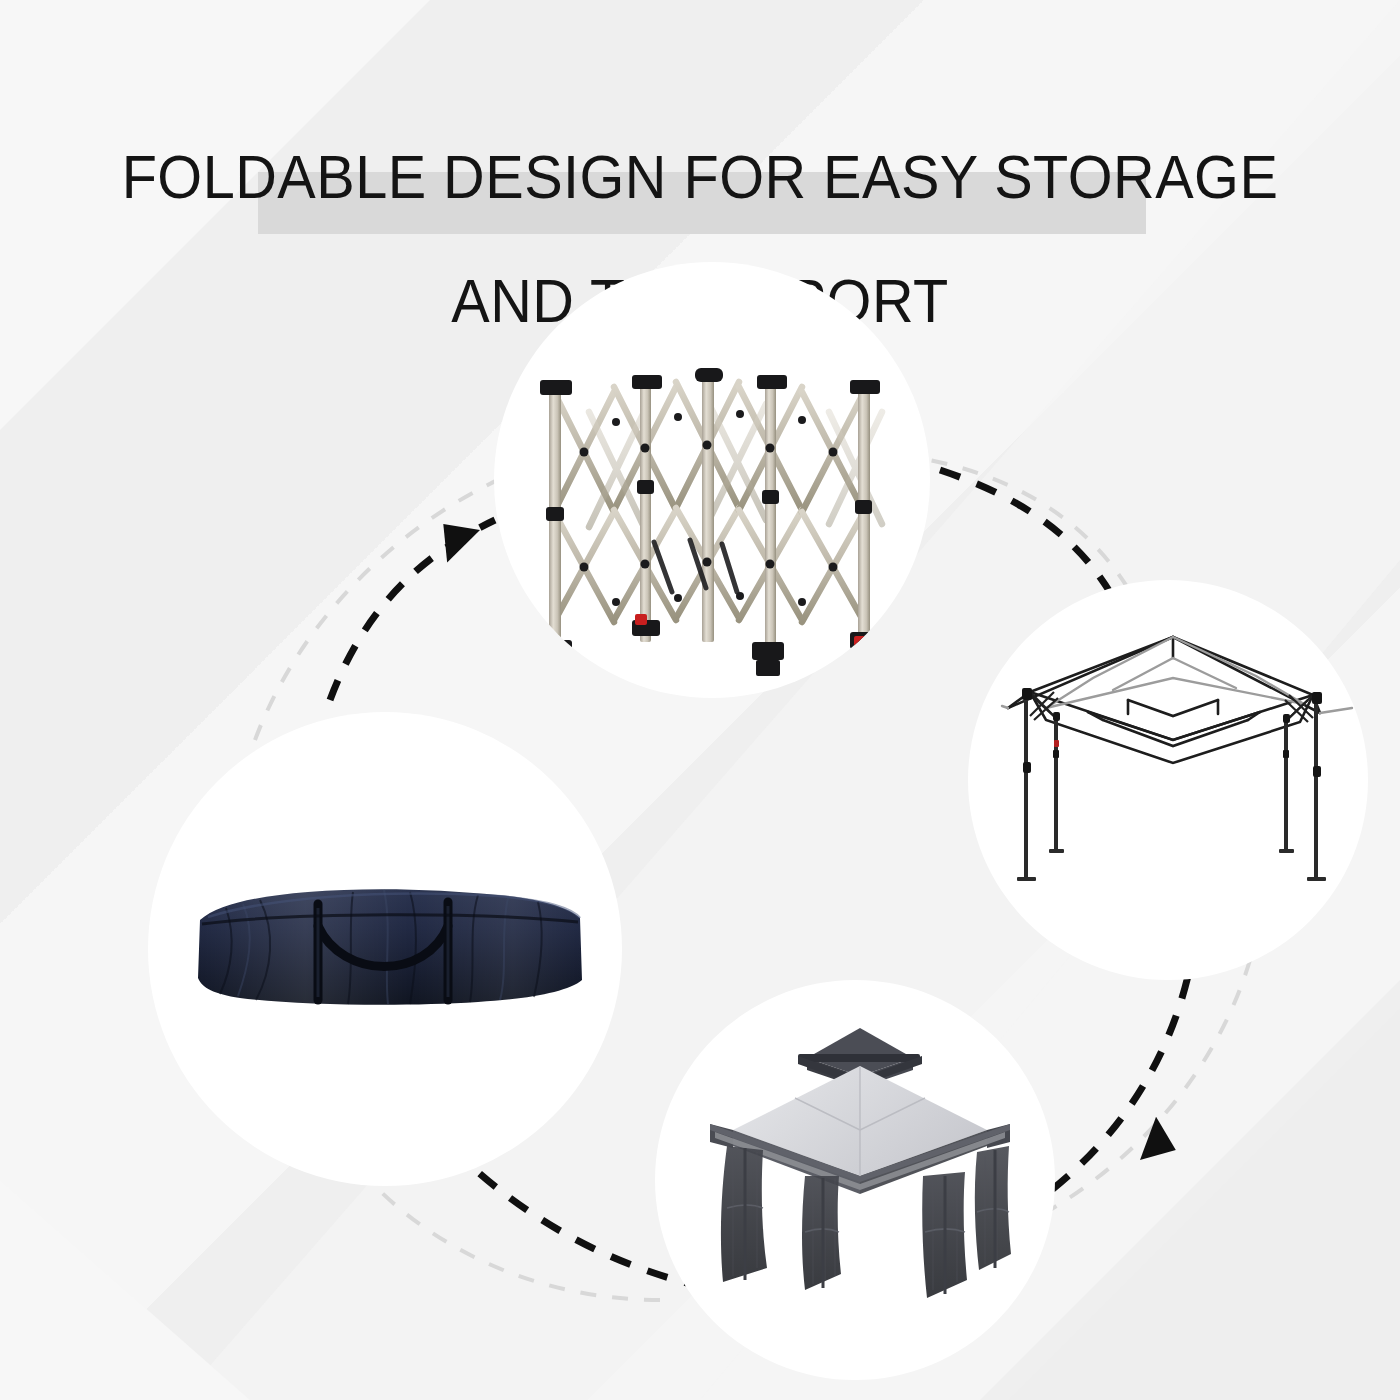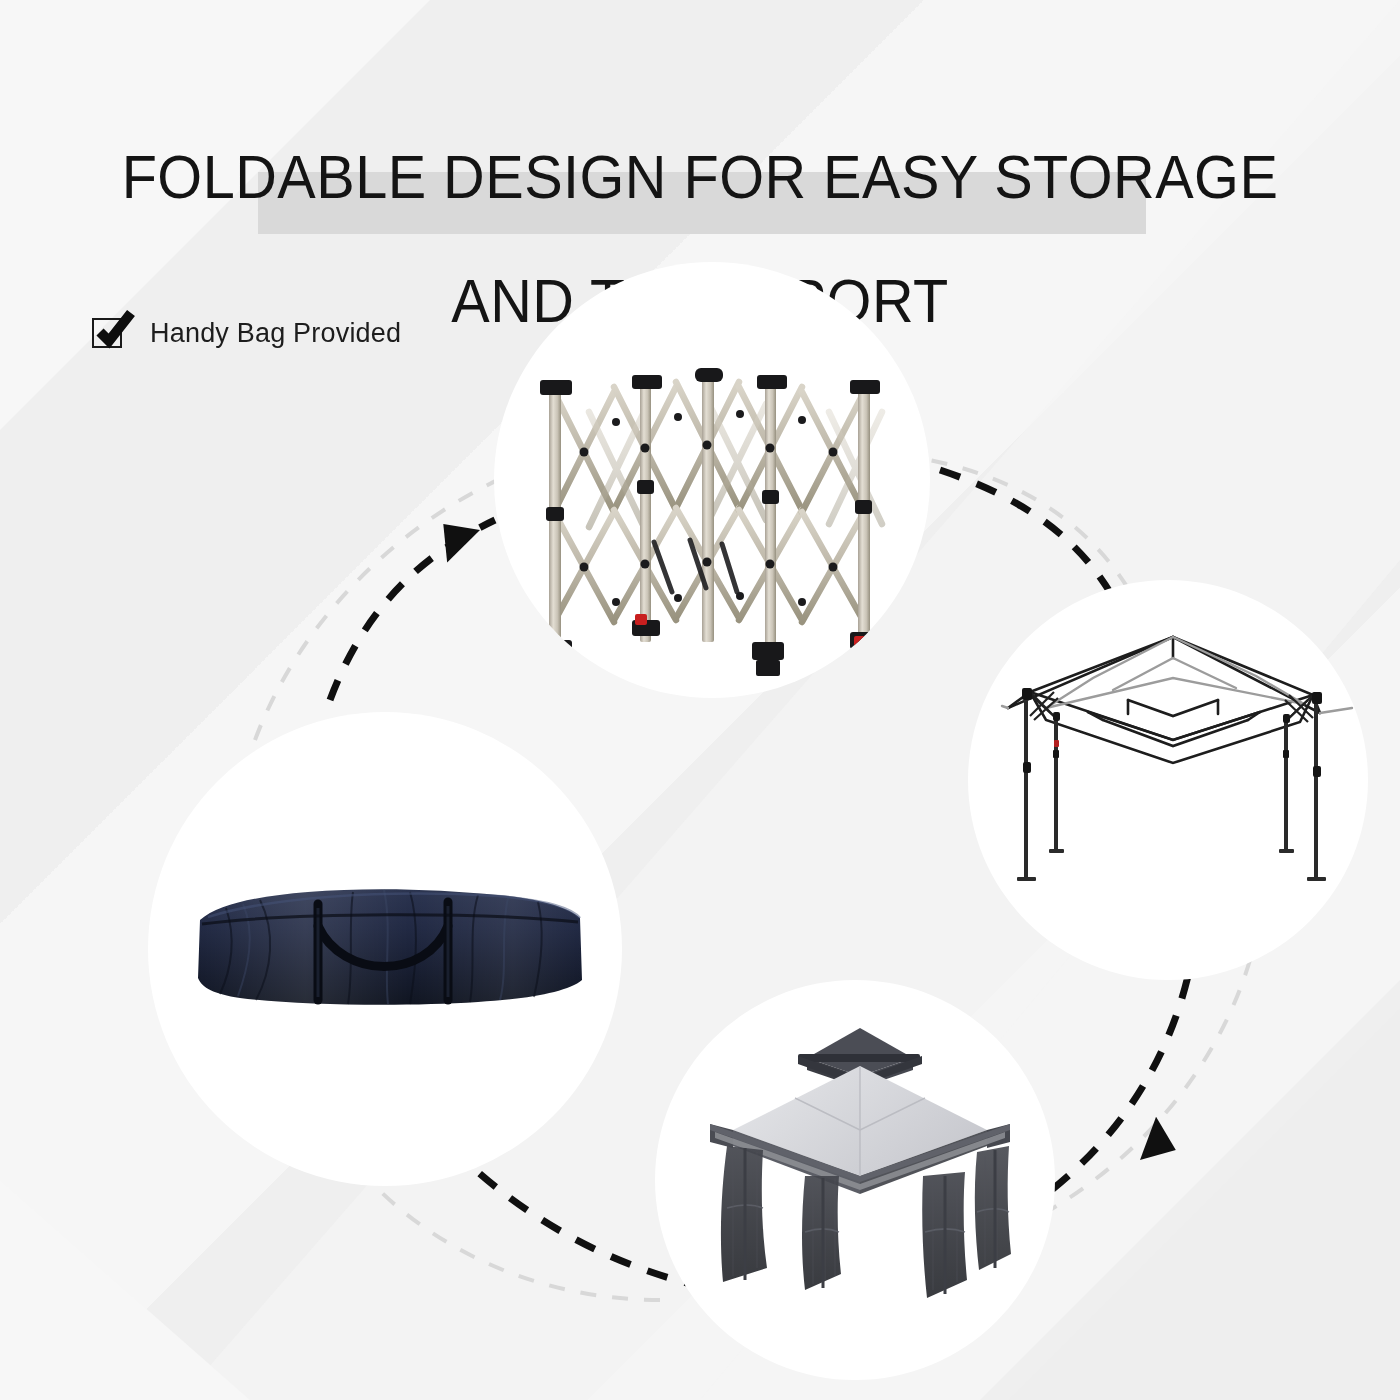--- a/index.html
+++ b/index.html
@@ -97,29 +97,20 @@
   </svg>
 
   <div class="title-band"></div>
   <div class="title">
     <span>FOLDABLE DESIGN FOR EASY STORAGE</span><br>
     <span>AND TRANSPORT</span>
   </div>
 
   <div class="checklist">
 
-    <div class="check-row">
-      <span class="cbox">
-        <span class="sq"></span>
-        <svg viewBox="0 0 46 46">
-            <path d="M9 24 L18 33 L40 5" fill="none" stroke="#0d0d0d" stroke-width="10" stroke-linecap="butt" stroke-linejoin="miter"></path>
-          </svg>
-      </span>
-      <span class="check-label">Handy Bag Provided</span>
-    </div>
 
 
 
   </div>
 
   <div class="circle c-frame">
     <div class="photo">
       <svg viewBox="0 0 436 436">
         <defs>
           <linearGradient id="pole" x1="0" y1="0" x2="1" y2="0">

